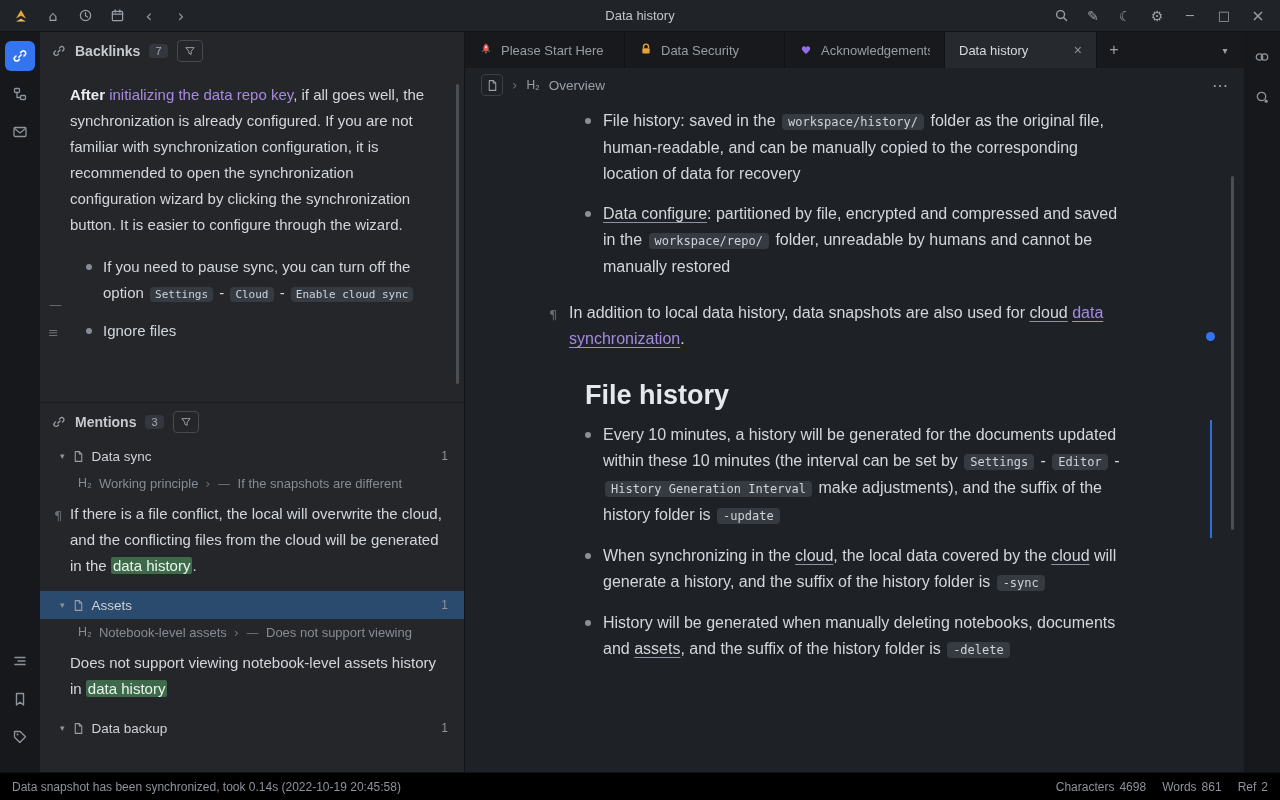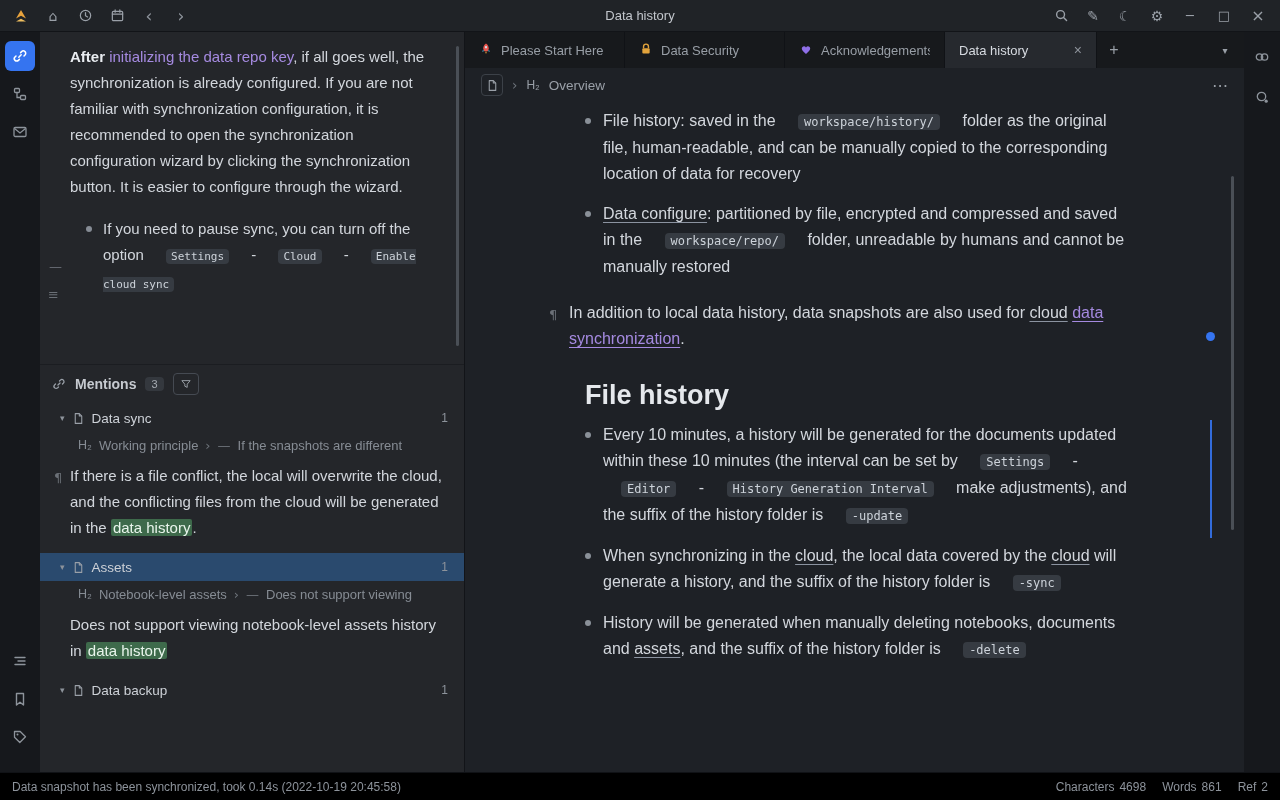--- a/index.html
+++ b/index.html
@@ -88,21 +88,21 @@
   .statusbar{height:28px;flex:0 0 28px;background:#000000;border-top:1px solid #101216;display:flex;align-items:center;padding:8px 12px;font-size:12px;color:#8d939b;}
   .sb-stats{margin-left:auto;display:flex;gap:16px;}
   .sb-stat{display:flex;gap:5px;align-items:center;}
 
   
   .seg-plain{}
   .seg-strong{font-weight:700;color:#e9ecf0;}
   .seg-link{color:var(--link);cursor:pointer;}
   .seg-linku{color:var(--link);text-decoration:underline;text-underline-offset:3px;cursor:pointer;}
   .seg-ref{text-decoration:underline;text-underline-offset:3px;text-decoration-color:#8b93a0;cursor:pointer;}
-  .seg-code{font-family:"DejaVu Sans Mono",monospace;font-size:12px;background:#363b42;color:#cdd3da;padding:1px 6px;border-radius:4px;margin:0 18px;}
+  .seg-code{font-family:"DejaVu Sans Mono",monospace;font-size:12px;background:#363b42;color:#cdd3da;padding:1px 6px;border-radius:4px;margin:0 2px;}
   .panel .seg-code{font-size:11px;padding:1px 5px;}
   .seg-highlight{background:var(--highlight);color:#e9f5ec;padding:0 2px;border-radius:2px;}
 </style>
 </head>
 <body>
 
 <div class="window">
 
   <header class="titlebar">
     <div class="tb-left">
@@ -182,27 +182,44 @@
       <span class="dock-btn">
         <svg viewBox="0 0 16 16" width="16" height="16" fill="none" stroke="currentColor" stroke-width="1.3" stroke-linejoin="round">
             <path d="M2.5 8.2V2.5h5.7l5.3 5.3-5.7 5.7z"></path>
             <circle cx="5.5" cy="5.5" r="1" fill="currentColor" stroke="none"></circle>
           </svg>
       </span>
     </nav>
 
     <aside class="panel">
 
+      <div class="panel-header">
+        <span class="ph-icon">
+          <svg viewBox="0 0 16 16" width="14" height="14" fill="none" stroke="currentColor" stroke-width="1.5" stroke-linecap="round">
+              <path d="M6.8 9.2l2.4-2.4"></path>
+              <path d="M8.6 4.6l1-1a2.4 2.4 0 0 1 3.4 3.4l-1 1"></path>
+              <path d="M7.4 11.4l-1 1a2.4 2.4 0 0 1-3.4-3.4l1-1"></path>
+            </svg>
+        </span>
+        <span class="ph-title">Backlinks</span>
+        <span class="badge">7</span>
+        <span class="filter-box">
+          <svg viewBox="0 0 16 16" width="12" height="12" fill="none" stroke="currentColor" stroke-width="1.3" stroke-linejoin="round">
+              <path d="M2.5 3.5h11L9.6 8.3v4.2l-3.2-1.6V8.3z"></path>
+            </svg>
+        </span>
+      </div>
 
       <div class="backlinks-content">
         <p><span class="seg-strong">After</span><span class="seg-plain"> </span><span class="seg-link">initializing the data repo key</span><span class="seg-plain">, if all goes well, the synchronization is already configured. If you are not familiar with synchronization configuration, it is recommended to open the synchronization configuration wizard by clicking the synchronization button. It is easier to configure through the wizard.</span></p>
         <span class="gutter g-dash">—</span>
         <span class="gutter g-list">≡</span>
         <ul>
           <li class="bullet"><span class="seg-plain">If you need to pause sync, you can turn off the option </span><span class="seg-code">Settings</span><span class="seg-plain"> - </span><span class="seg-code">Cloud</span><span class="seg-plain"> - </span><span class="seg-code">Enable cloud sync</span></li>
+          <li class="bullet"><span class="seg-plain">Ignore files</span></li>
         </ul>
         <span class="panel-thumb"></span>
       </div>
 
       <div class="panel-header mentions-header">
         <span class="ph-icon">
           <svg viewBox="0 0 16 16" width="14" height="14" fill="none" stroke="currentColor" stroke-width="1.5" stroke-linecap="round">
               <path d="M6.8 9.2l2.4-2.4"></path>
               <path d="M8.6 4.6l1-1a2.4 2.4 0 0 1 3.4 3.4l-1 1"></path>
               <path d="M7.4 11.4l-1 1a2.4 2.4 0 0 1-3.4-3.4l1-1"></path>

